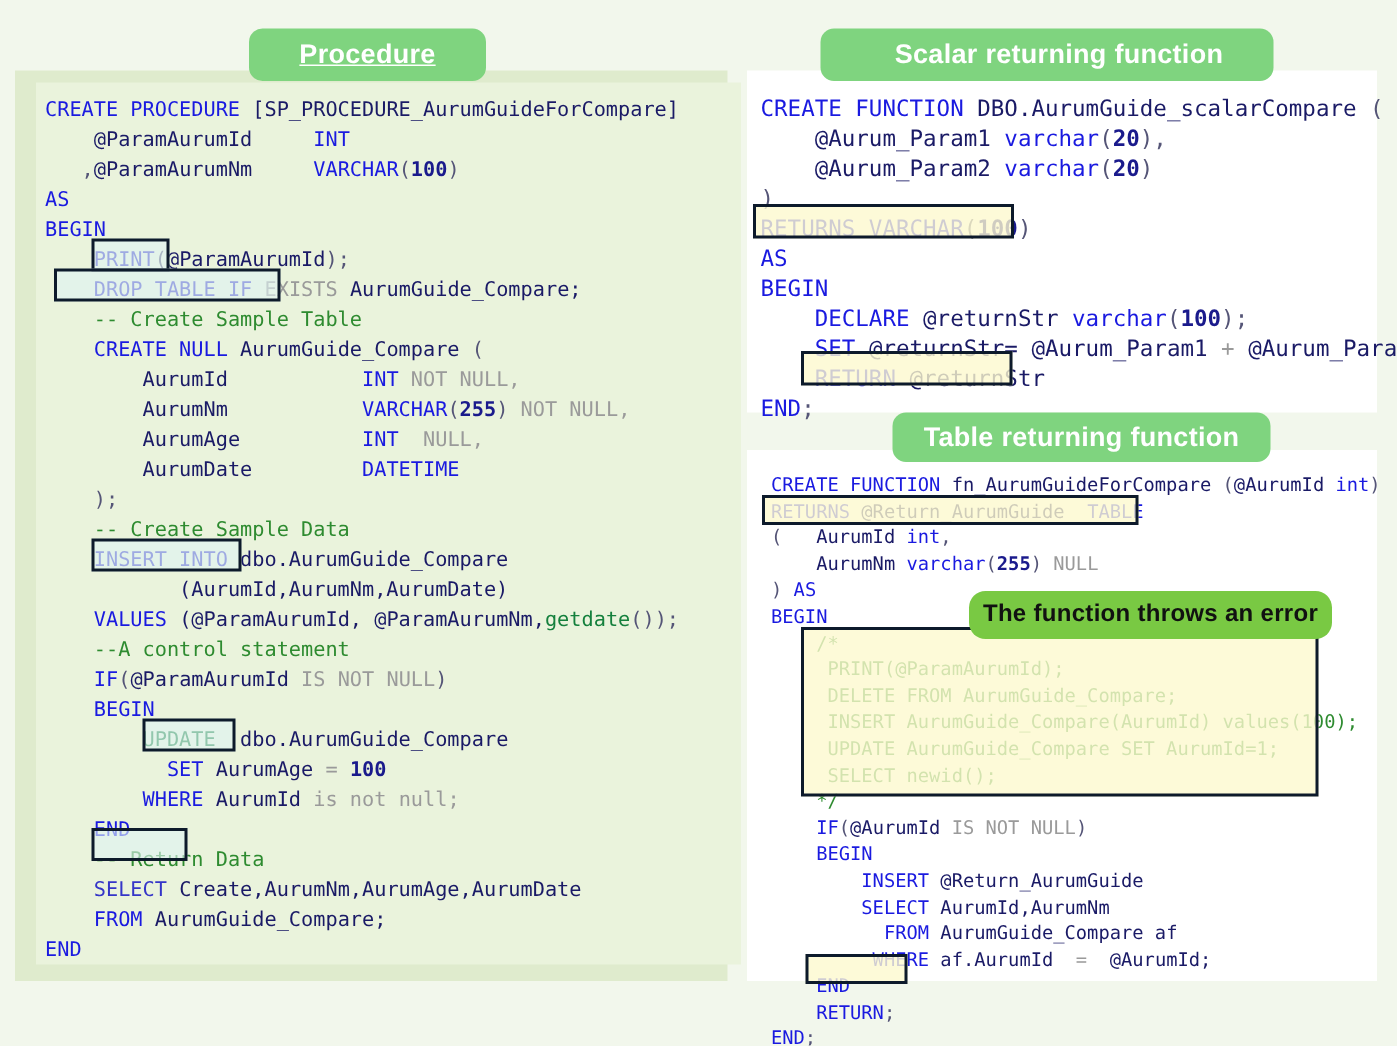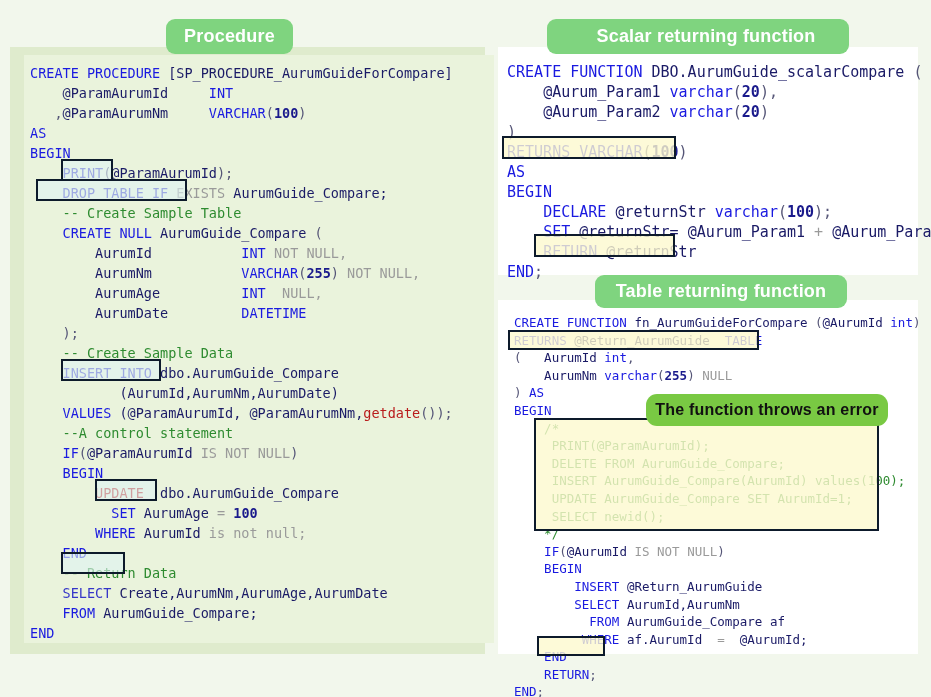--- a/index.html
+++ b/index.html
@@ -74,41 +74,41 @@
     left:514px;top:314px;font-size:12.5px;line-height:17.6px;color:#1a1a8c;z-index:3;
   }
 
   
   .kw  {color:#1a1ae0;}          
   .kw2 {color:#3535c8;}
   .id  {color:#1a1a66;}          
   .cm  {color:#2e8b30;}          
   .gy  {color:#9a9a9a;}          
   .num {color:#1a1a8c;font-weight:bold;}
-  .fn  {color:#b91c1c;}          
+  .fn  {color:#15803d;}          
   .pun {color:#555577;}
 
   
   .hl{
     position:absolute;
     border:2.5px solid #0d1a2b;
     box-sizing:border-box;
     z-index:5;
     pointer-events:none;
   }
   .hl.cyan{background:rgba(222,242,242,.62);}
   .hl.yellow{background:rgba(252,249,206,.80);}
 </style>
 </head>
 <body>
 
 <div class="panel" id="left-panel-bg"></div>
 <div class="panel" id="left-code-bg"></div>
 
-<div class="pill" id="pill-procedure" style="left:166px;top:19px;width:127px;height:35px;">Procedure</div>
+<div class="pill" id="pill-procedure" style="left:166px;top:19px;width:158px;height:35px;text-decoration:underline;">Procedure</div>
 
 <div class="codebox" id="left-code"><span class="kw">CREATE PROCEDURE</span> <span class="id">[SP_PROCEDURE_AurumGuideForCompare]</span>
     <span class="id">@ParamAurumId</span>     <span class="kw">INT</span>
    <span class="pun">,</span><span class="id">@ParamAurumNm</span>     <span class="kw">VARCHAR</span><span class="pun">(</span><span class="num">100</span><span class="pun">)</span>
 <span class="kw">AS</span>
 <span class="kw">BEGIN</span>
     <span class="kw2">PRINT</span><span class="pun">(</span><span class="id">@ParamAurumId</span><span class="pun">);</span>
     <span class="kw2">DROP TABLE IF</span> <span class="gy">EXISTS</span> <span class="id">AurumGuide_Compare;</span>
     <span class="cm">-- Create Sample Table</span>
     <span class="kw">CREATE NULL</span> <span class="id">AurumGuide_Compare</span> <span class="pun">(</span>

